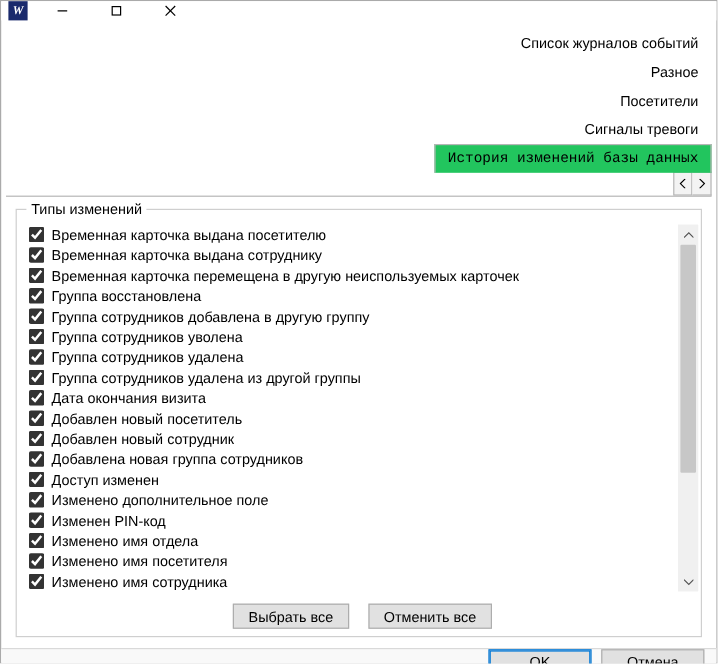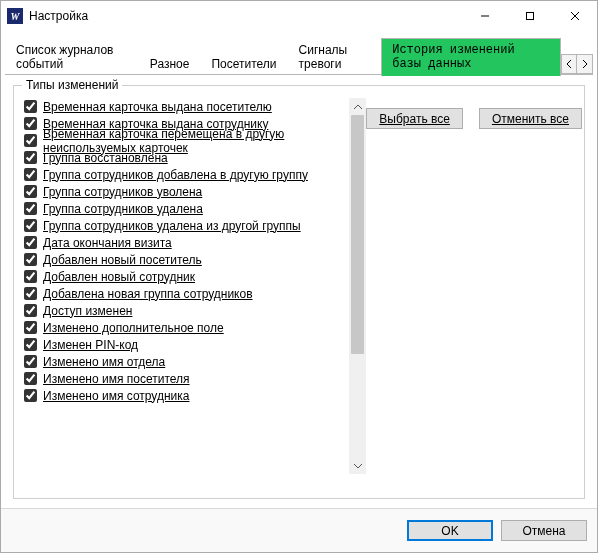--- a/index.html
+++ b/index.html
@@ -47,20 +47,21 @@
     font-size: 10px;
     color: #000;
   }
   .win-btn svg { display:block; }
   
   .tabstrip {
     display: flex;
     align-items: flex-end;
     padding: 6px 4px 0 4px;
     position: relative;
+    flex-direction: column;
   }
   .tab {
     padding: 4px 10px 5px 10px;
     border: 1px solid transparent;
     border-bottom: none;
     font-size: 12px;
     color: #000;
     cursor: default;
     position: relative;
     bottom: -1px;
@@ -94,23 +95,22 @@
     display: flex;
     flex-direction: column;
     padding: 10px 8px 8px 8px;
   }
   
   .groupbox {
     border: 1px solid #cfcfcf;
     position: relative;
     flex: 1;
     display: flex;
-    flex-direction: row;
-    padding: 12px 2px 24px 8px;
-    text-decoration: underline;
+    flex-direction: column;
+    padding: 12px 2px 4px 8px;
   }
   .group-label {
     position: absolute;
     top: -8px; left: 8px;
     background: #fff;
     padding: 0 4px;
     font-size: 12px;
   }
   .check-scroll {
     flex: 1;
@@ -175,21 +175,20 @@
     background:#f9f9f9;
   }
 </style>
 </head>
 <body>
 
 <div class="window">
 
   <div class="titlebar">
     <span class="titlebar-icon">W</span>
-    <span class="titlebar-text">Настройка</span>
     <div class="win-controls">
       <div class="win-btn">
         <svg width="10" height="10">
             <line x1="1" y1="5" x2="9" y2="5" stroke="#000" stroke-width="1"></line>
           </svg>
       </div>
       <div class="win-btn">
         <svg width="10" height="10">
             <rect x="1.5" y="1.5" width="7" height="7" fill="none" stroke="#000" stroke-width="1"></rect>
           </svg>

